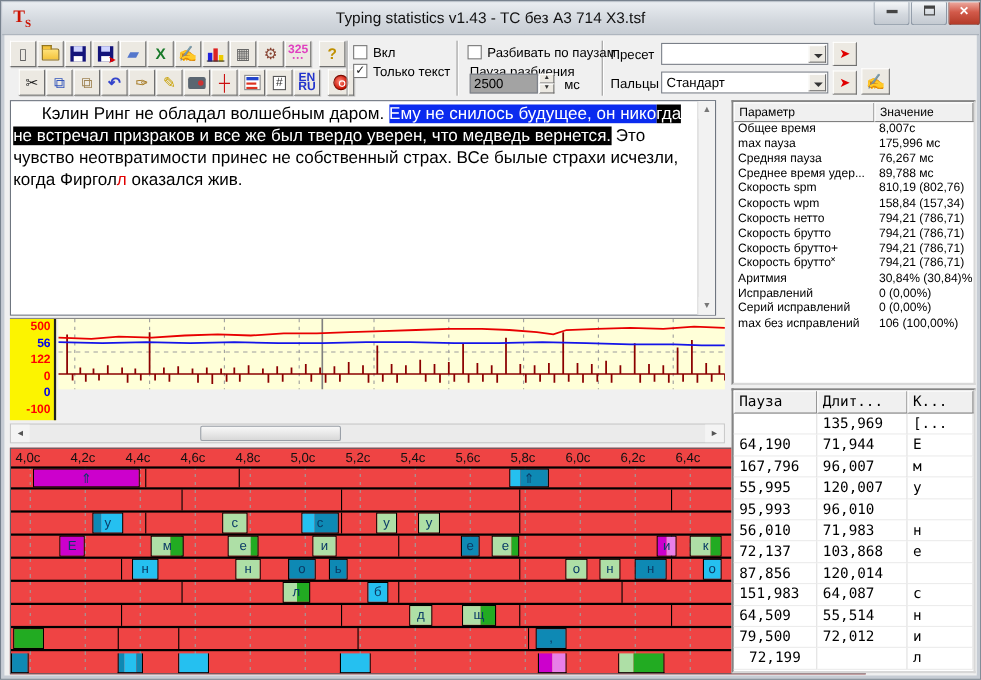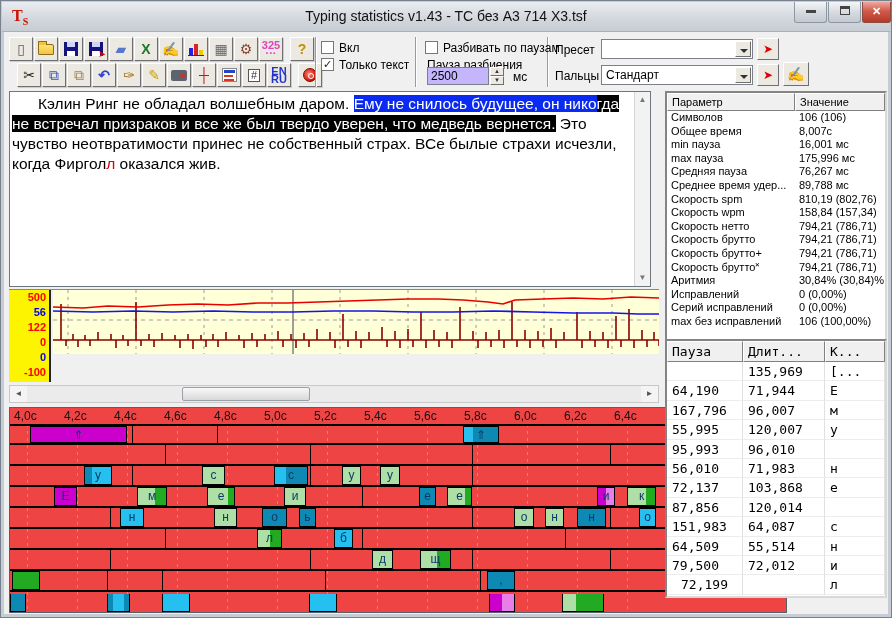--- a/index.html
+++ b/index.html
@@ -48,41 +48,41 @@
   .icon-camera::before { content:""; position:absolute; right:2px; top:3px; width:5px; height:5px; background:#c33; border-radius:50%; }
   .icon-listpage { width:15px; height:14px; background:#fff; border:1px solid #888;
      background-image:linear-gradient(#2244cc,#2244cc),linear-gradient(#dd3322,#dd3322),linear-gradient(#dd3322,#dd3322);
      background-size:11px 3px,9px 2px,10px 2px; background-position:1px 1px,1px 6px,1px 10px; background-repeat:no-repeat; }
   .icon-power { width:14px; height:14px; border-radius:50%; background:radial-gradient(circle at 5px 5px,#ff8a7a,#cc1100 70%); border:1px solid #7a0c00; position:relative; }
   .icon-power::before { content:""; position:absolute; left:4px; top:4px; width:4px; height:4px; border:1px solid #fff; border-radius:50%; }
   .vsep { position:absolute; width:2px; border-left:1px solid #9b9b9b; border-right:1px solid #fff; }
   
   .ctl-label { position:absolute; font-size:12px; color:#000; white-space:nowrap; }
   .checkbox { position:absolute; width:13px; height:13px; background:#fff; border:1px solid #777; font-size:11px; line-height:11px; text-align:center; color:#222; }
-  .textinput { position:absolute; background:#c4b5fd; border:1px solid #7a7f88; font-size:12px; padding:1px 3px; }
+  .textinput { position:absolute; background:#a3a3a3; border:1px solid #7a7f88; font-size:12px; padding:1px 3px; }
   .spinner { position:absolute; width:14px; height:18px; display:flex; flex-direction:column; }
   .spinner div { flex:1; background:#ece9e2; border:1px solid; border-color:#fff #6f6f6f #6f6f6f #fff; font-size:6px; line-height:7px; text-align:center; color:#333; }
   .combo { position:absolute; height:20px; background:#fff; border:1px solid #7a7f88; font-size:12px; }
   .combo .val { position:absolute; left:4px; top:2px; right:18px; white-space:nowrap; overflow:hidden; }
   .combo .dd { position:absolute; right:1px; top:1px; bottom:1px; width:16px; background:#ece9e2; border:1px solid; border-color:#fff #6f6f6f #6f6f6f #fff; }
   .combo .dd::before { content:""; position:absolute; left:4px; top:7px; border:4px solid transparent; border-top-color:#333; }
   .smallbtn { position:absolute; width:22px; height:22px; background:#ece9e2; border:1px solid; border-color:#fff #6f6f6f #6f6f6f #fff; display:flex; align-items:center; justify-content:center; }
   
   .text-panel { position:absolute; left:8px; top:90px; width:642px; height:196px; background:#fff; border:1px solid #6f7680; }
   .text-content { position:absolute; left:2px; top:2px; width:616px; font-size:15.5px; line-height:20px; color:#000; }
   .text-content .indent { display:inline-block; width:26px; }
   .seg-b { background:#0a2bef; color:#fff; }
   .seg-k { background:#000; color:#fff; }
   .seg-r { color:#e00000; }
   .vscroll { position:absolute; right:0; top:0; bottom:0; width:16px; background:#f2f2f2; border-left:1px solid #d5d5d5; }
   .vscroll .arr { position:absolute; left:0; width:15px; height:16px; text-align:center; font-size:8px; color:#777; line-height:16px; background:#f2f2f2; }
   
   .listbox { position:absolute; background:#fff; border:2px inset #d8d8d8; font-size:11px; }
   .params-box { left:664px; top:90px; width:222px; height:259px; }
-  .pauses-box { left:664px; top:338px; width:222px; height:259px; font-family:"DejaVu Sans Mono",monospace; font-size:13px; }
+  .pauses-box { left:664px; top:352px; width:222px; height:259px; font-family:"DejaVu Sans Mono",monospace; font-size:13px; }
   .hdrrow { display:flex; }
   .hdrcell { background:#f0f0f0; border:1px solid; border-color:#fff #808080 #808080 #fff; padding:2px 4px; white-space:nowrap; overflow:hidden; }
   .prow { display:flex; height:13.6px; line-height:13.6px; }
   .prow span { padding:0 4px; white-space:nowrap; overflow:hidden; }
   .xrow { display:flex; height:19.4px; line-height:19.4px; }
   .xrow span { padding:0 5px; border-right:1px solid #e0e0e0; border-bottom:1px solid #ececec; white-space:nowrap; overflow:hidden; }
   
   .chart-wrap { position:absolute; left:8px; top:288px; width:650px; height:92px; border-top:1px solid #888; }
   .axis-strip { position:absolute; left:0; top:0; width:42px; height:92px; background:#fcf400; border-right:2px solid #222; }
   .axis-strip span { display:block; text-align:right; padding-right:3px; font-size:11px; font-weight:bold; height:15px; line-height:14px; }
@@ -247,30 +247,22 @@
     </div>
   </div>
 
   <div class="listbox params-box">
     <div class="hdrrow">
       <div class="hdrcell" style="width:128px;">Параметр</div>
       <div class="hdrcell" style="flex:1;">Значение</div>
     </div>
     <div id="paramsBody">
         <div class="prow">
-          <span style="width: 128px;">Символов</span>
-          <span style="flex: 1 1 0%;">106 (106)</span>
-        </div>
-        <div class="prow">
           <span style="width: 128px;">Общее время</span>
           <span style="flex: 1 1 0%;">8,007с</span>
-        </div>
-        <div class="prow">
-          <span style="width: 128px;">min пауза</span>
-          <span style="flex: 1 1 0%;">16,001 мс</span>
         </div>
         <div class="prow">
           <span style="width: 128px;">max пауза</span>
           <span style="flex: 1 1 0%;">175,996 мс</span>
         </div>
         <div class="prow">
           <span style="width: 128px;">Средняя пауза</span>
           <span style="flex: 1 1 0%;">76,267 мс</span>
         </div>
         <div class="prow">

